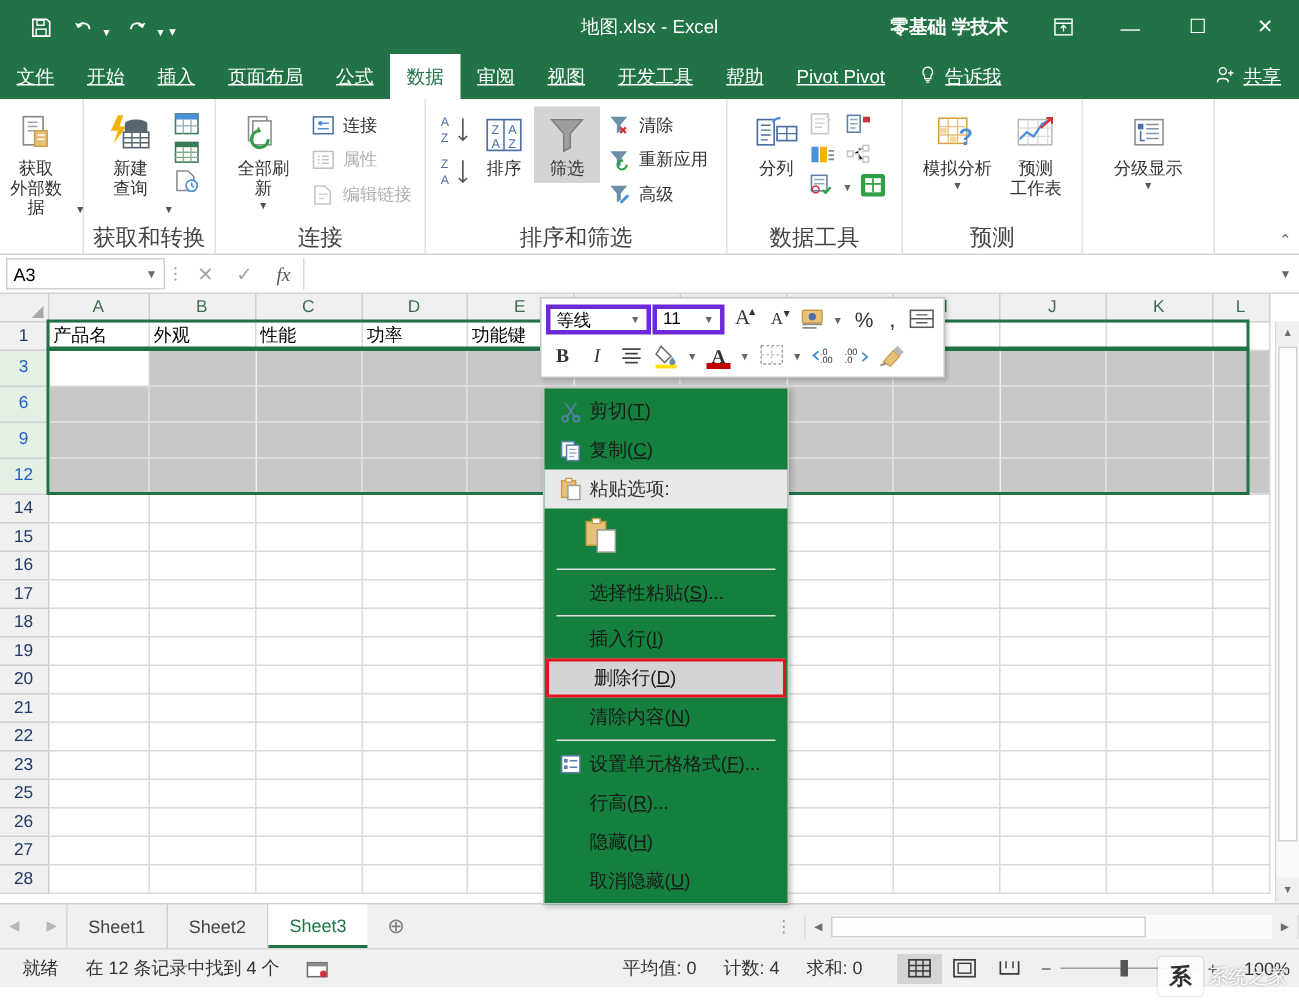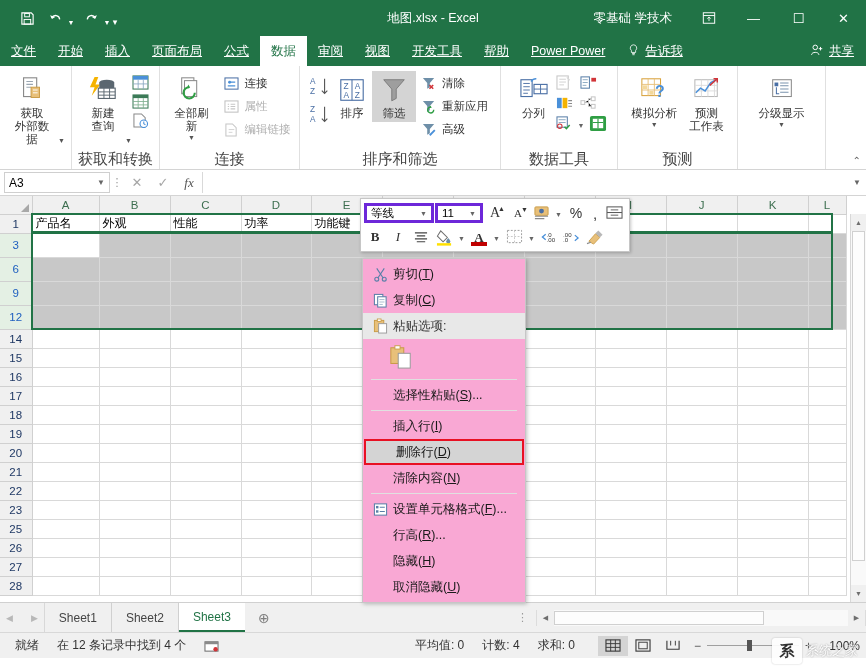--- a/index.html
+++ b/index.html
@@ -22,21 +22,21 @@
   .qat-btn {
     width: 26px; height: 24px; display: flex; align-items: center; justify-content: center;
     color: #fff; font-size: 14px; line-height: 1;
   }
   .qat-caret { font-size: 7px; margin-left: -4px; width: 10px; display:flex; align-items:flex-end; justify-content:center; height:24px; padding-bottom:4px;}
   .title-text {
     position: absolute; left: 0; right: 0; text-align: center;
     font-size: 12.5px; color: #fff; pointer-events: none;
   }
   .tb-right { margin-left: auto; display: flex; align-items: center; height: 36px; }
-  .account-name { font-size: 12.5px; color: #fff; padding-right: 14px; white-space: nowrap; }
+  .account-name { font-size: 12.5px; color: #fff; padding-right: 14px; white-space: nowrap; font-weight: bold; }
   .ribbon-display, .win-btn {
     width: 45px; height: 36px; display: flex; align-items: center; justify-content: center;
     color: #fff; font-size: 13px;
   }
 
   
   .tabbar {
     height: 30px; background: #217346; display: flex; align-items: stretch;
     position: relative; color: #fff; text-decoration: underline;
   }
@@ -191,21 +191,21 @@
     width: 22px; height: 22px; display: flex; align-items: center; justify-content: center;
     font-size: 12px; color: #333; position: relative;
   }
   .mb-btn.bold { font-weight: bold; font-family: "Liberation Serif", serif; font-size: 13px;}
   .mb-btn.ital { font-style: italic; font-family: "Liberation Serif", serif; font-size: 13px;}
   .mb-caret { width: 11px; height: 22px; display: flex; align-items: flex-end; justify-content: center; font-size: 7px; color: #666; padding-bottom: 6px;}
 
   
   .ctxmenu {
     position: absolute; left: 362px; top: 258px; width: 164px;
-    background: #f9a8d4; border: 1px solid #c6c6c6; box-shadow: 1px 1px 4px rgba(0,0,0,.25);
+    background: #15803d; border: 1px solid #c6c6c6; box-shadow: 1px 1px 4px rgba(0,0,0,.25);
     z-index: 50; padding: 2px 0;
   }
   .ctxitem {
     display: flex; align-items: center; height: 26px; font-size: 12.5px; color: #1a1a1a;
     padding-left: 4px;
   }
   .ctx-ico { width: 26px; display: flex; align-items: center; justify-content: center; }
   .ctxitem.header { background: #e8e8e8; color: #333; }
   .ctxitem.highlighted { background: #d4d4d4; border: 2px solid #e81123; margin: 0 1px; height: 26px; }
   .ctx-sep { height: 1px; background: #e0e0e0; margin: 2px 8px; }
@@ -275,21 +275,21 @@
   <div class="tab">文件</div>
   <div class="tab">开始</div>
   <div class="tab">插入</div>
   <div class="tab">页面布局</div>
   <div class="tab">公式</div>
   <div class="tab active">数据</div>
   <div class="tab">审阅</div>
   <div class="tab">视图</div>
   <div class="tab">开发工具</div>
   <div class="tab">帮助</div>
-  <div class="tab">Power Power</div>
+  <div class="tab">Pivot Pivot</div>
   <div class="tab tellme">
     <span class="bulb">
       <svg width="13" height="14" viewBox="0 0 16 16">
           <path d="M8 1.6 A4 4 0 0 0 5.4 8.6 L5.4 11 h5.2 L10.6 8.6 A4 4 0 0 0 8 1.6Z" fill="none" stroke="#fff" stroke-width="1"></path>
           <path d="M6.2 12.4h3.6 M6.6 13.8h2.8" stroke="#fff" stroke-width="1"></path>
         </svg>
     </span>
     <span>告诉我</span>
   </div>
   <div class="tab-right">
@@ -299,21 +299,21 @@
           <path d="M1.8 13.5 C1.8 9.8, 10.2 9.8, 10.2 13.5" fill="none" stroke="#fff" stroke-width="1.1"></path>
           <path d="M12 4.5v4 M10 6.5h4" stroke="#fff" stroke-width="1.1"></path>
         </svg>
     </span>
     <span style="font-size:12.5px;">共享</span>
   </div>
 </div>
 
 <div class="ribbon">
 
-  <div class="rgroup" style="width:72px;">
+  <div class="rgroup" style="width:56px;">
     <div class="rgroup-body" style="justify-content:center;">
       <div class="bigbtn">
         <div class="bigicon">
           <svg width="30" height="30" viewBox="0 0 32 32">
               <rect x="7" y="3" width="14" height="20" fill="#fff" stroke="#8a8a8a" stroke-width="1.2"></rect>
               <path d="M10 7h7 M10 10h7 M10 13h5" stroke="#9aa6b2" stroke-width="1.1"></path>
               <rect x="15" y="13" width="9" height="11" fill="#e8c07a" stroke="#c99b45" stroke-width="1"></rect>
               <path d="M17 16h5 M17 19h5" stroke="#fff" stroke-width="1"></path>
             </svg>
         </div>

